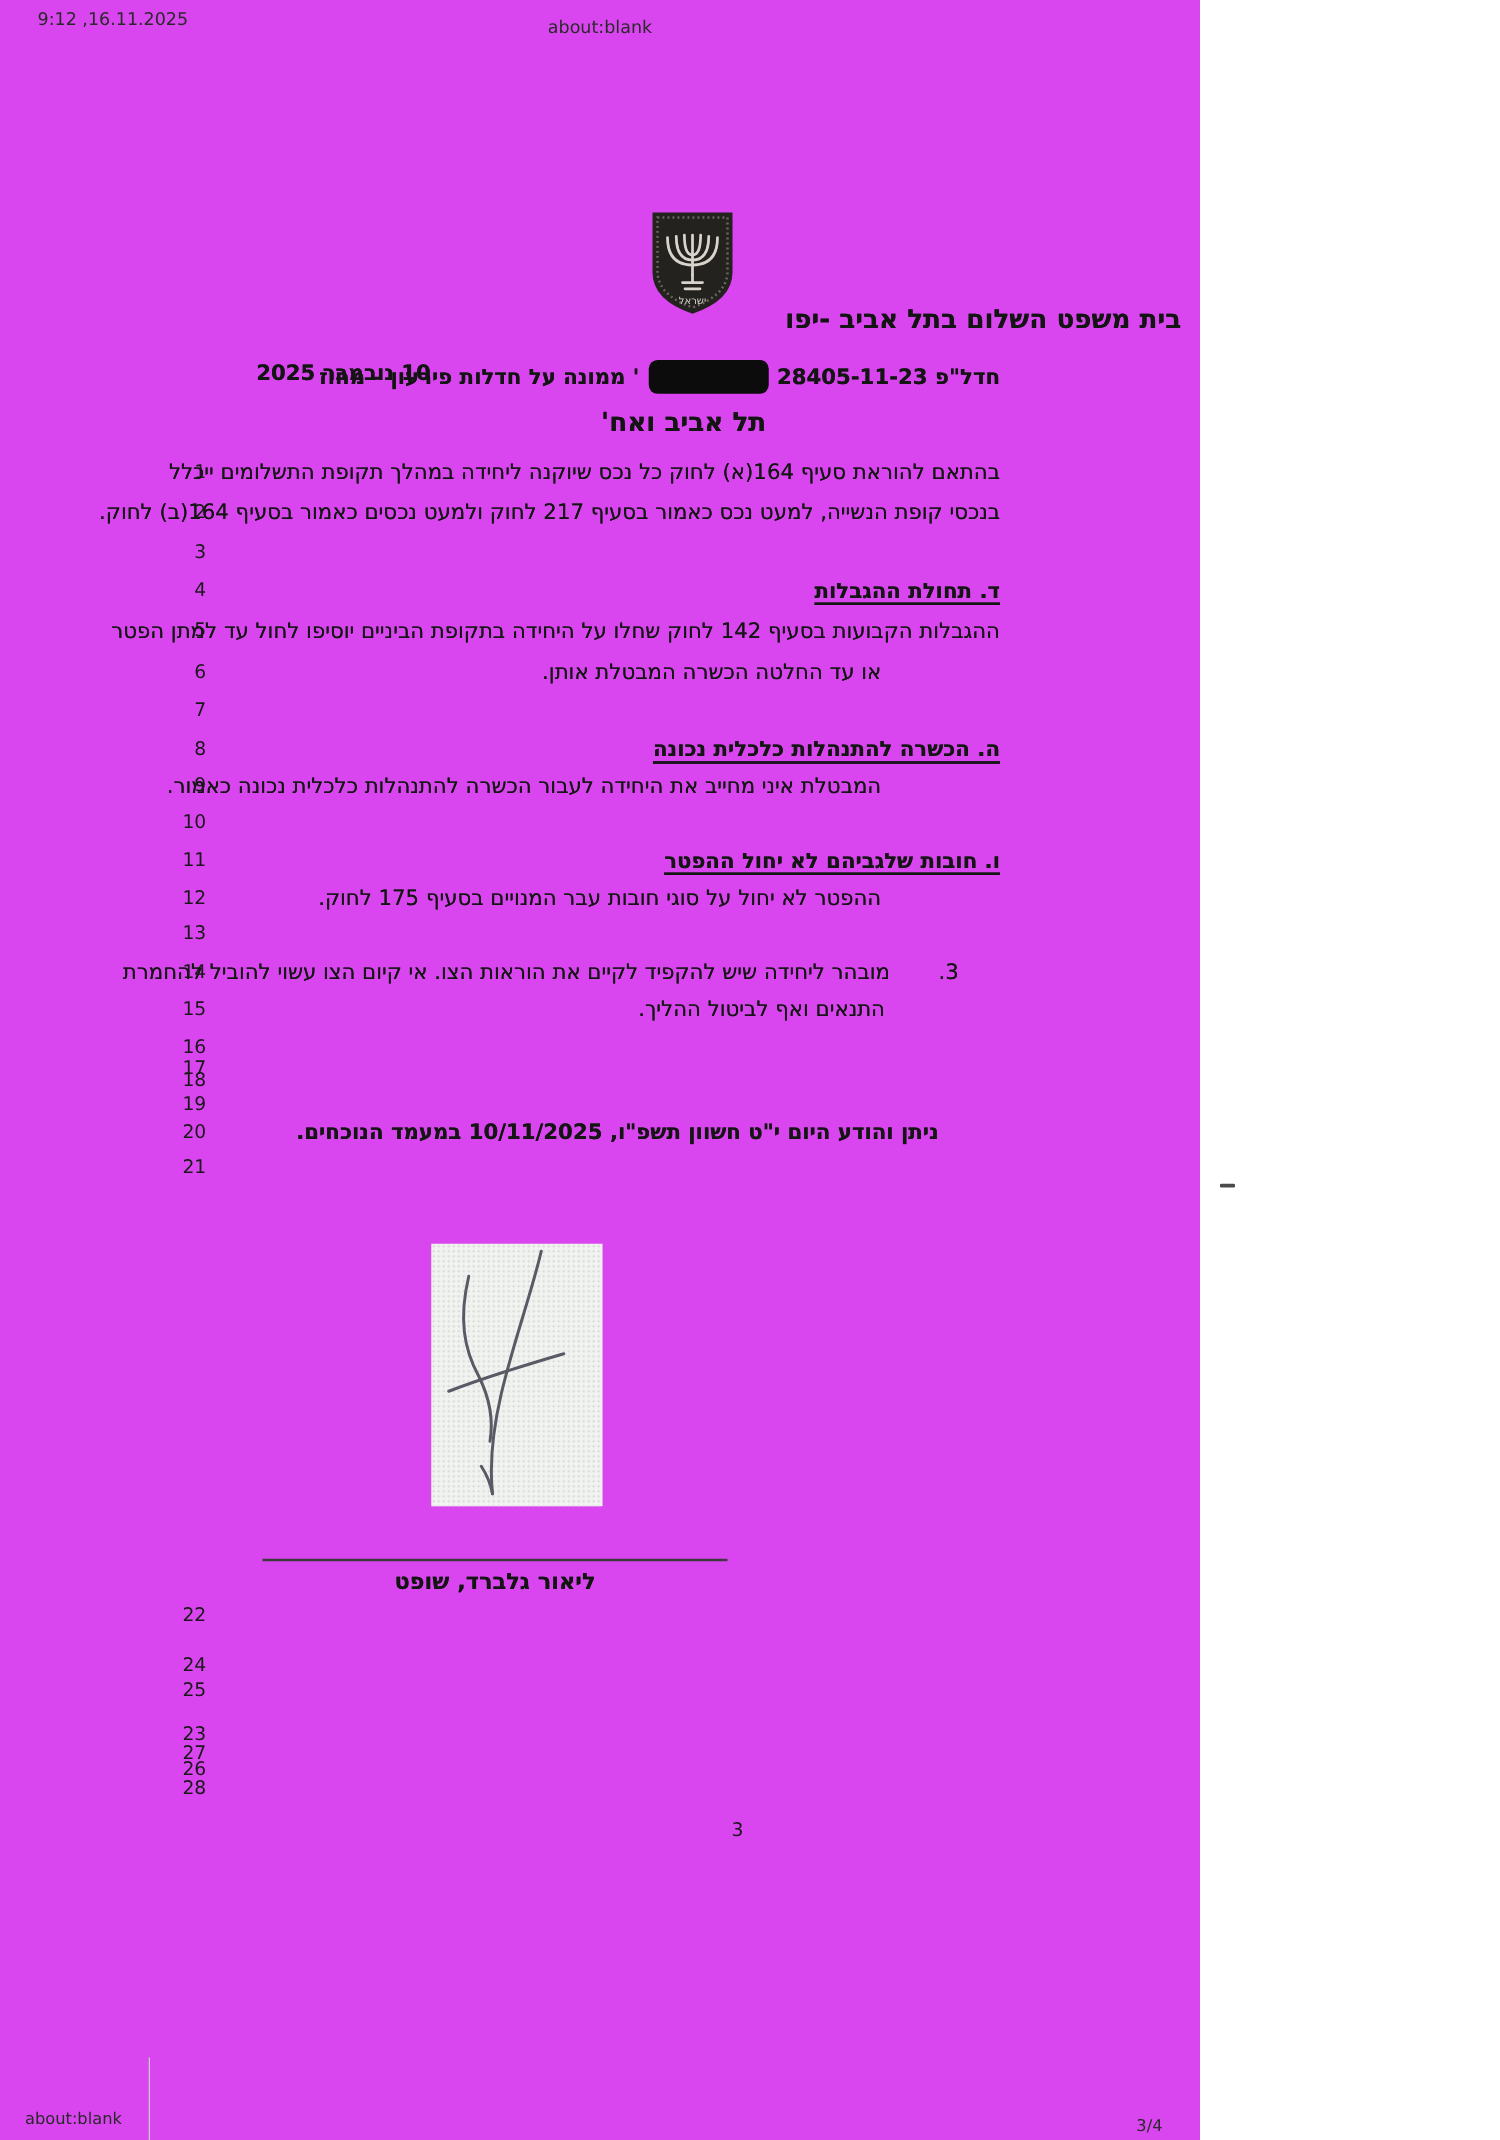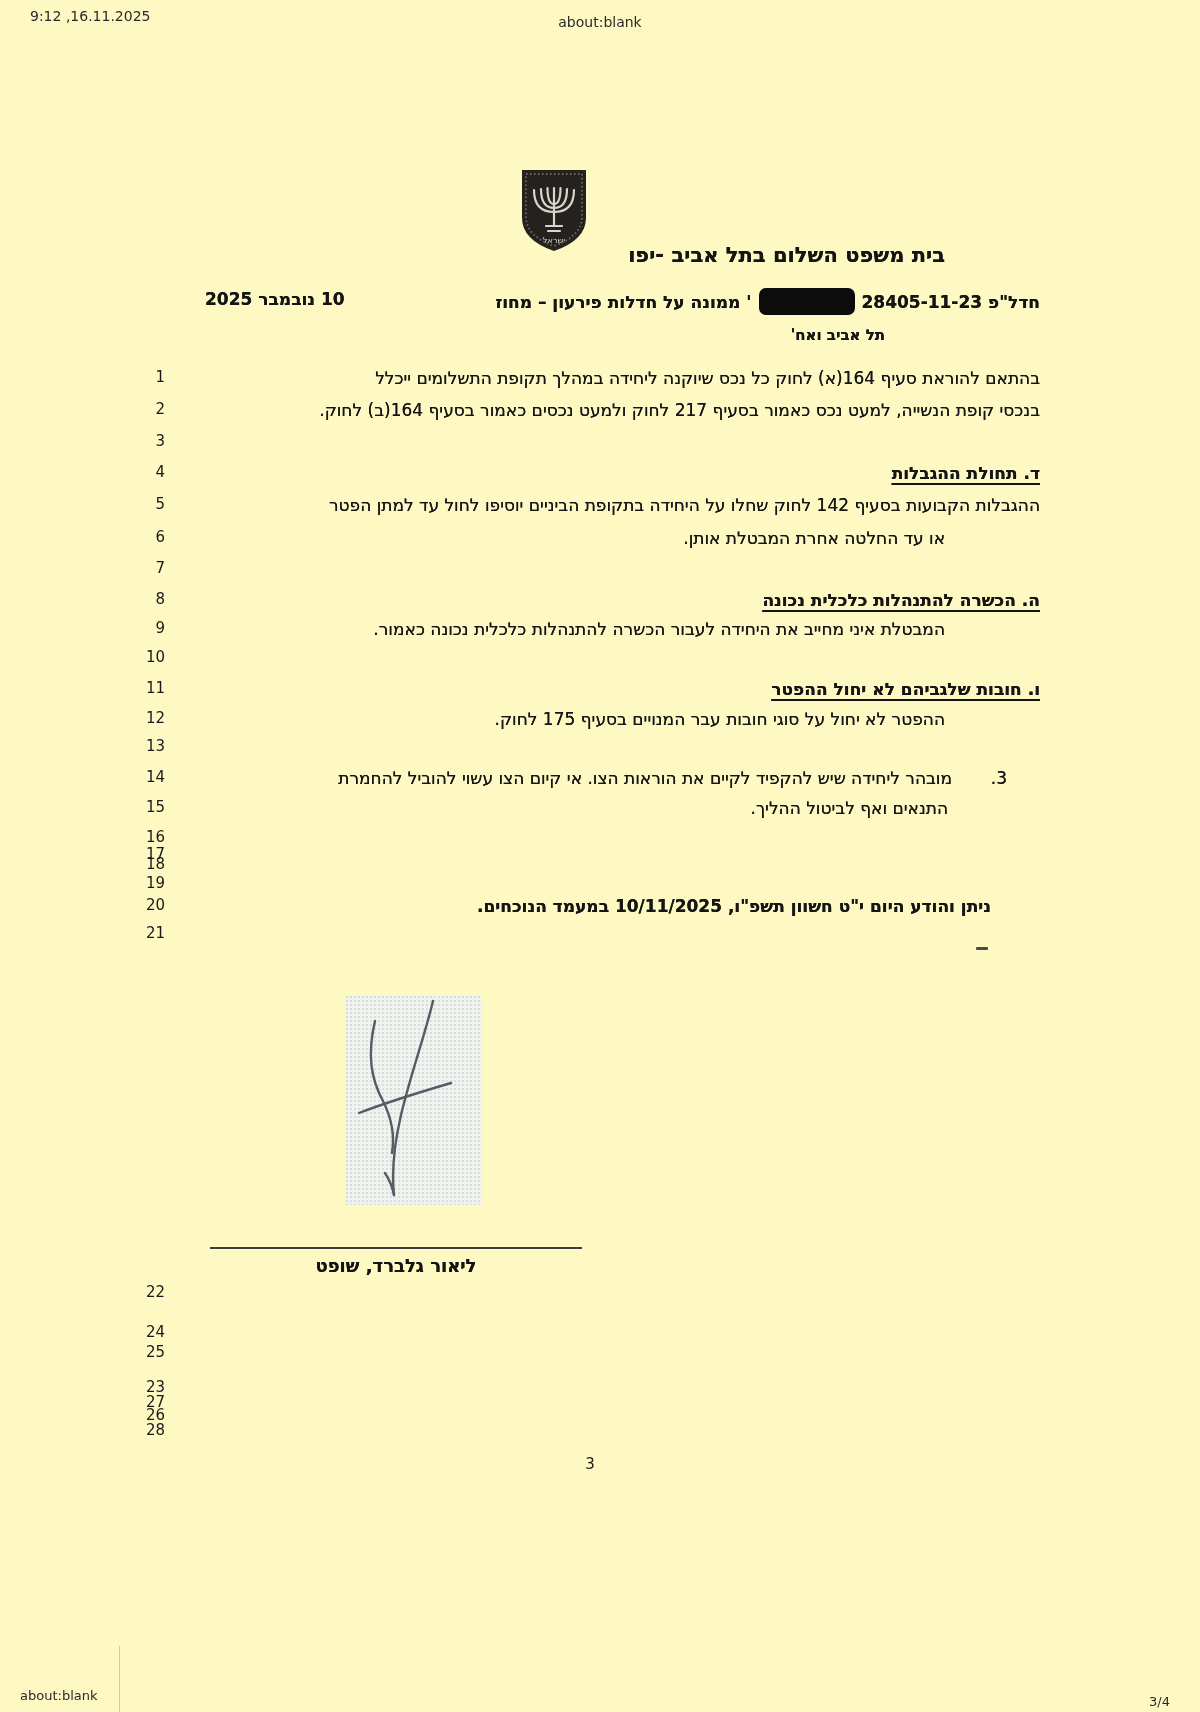--- a/index.html
+++ b/index.html
@@ -1,35 +1,35 @@
 <!DOCTYPE html>
 <html lang="he"><head>
 <meta charset="utf-8">
 <style>
   html,body{margin:0;padding:0;background:#ffffff;}
   body{width:1200px;height:1712px;overflow:hidden;
        font-family:"DejaVu Sans","Liberation Sans",sans-serif;color:#161616;}
-  .page{position:relative;width:1200px;height:1712px;background:#fef9c3;}
+  .page{position:relative;width:960px;height:1712px;background:#d946ef;}
 
   
   .hdr-left{position:absolute;top:8px;left:30px;font-size:14px;color:#2a2a2a;direction:ltr;}
   .hdr-center{position:absolute;top:14px;left:0;right:0;text-align:center;font-size:14px;color:#2a2a2a;}
   .ftr-left{position:absolute;top:1688px;left:20px;font-size:13px;color:#2a2a2a;}
   .ftr-right{position:absolute;top:1694px;right:30px;font-size:13px;color:#2a2a2a;}
 
   
   .emblem{position:absolute;top:168px;left:518px;}
   .court-title{position:absolute;top:243px;left:145px;width:800px;text-align:right;
                font-size:21px;font-weight:bold;direction:rtl;color:#141414;text-shadow:0 0 .5px #222;}
   .case-row{position:absolute;top:288px;right:160px;display:flex;direction:rtl;align-items:center;gap:7px;
             font-size:17px;font-weight:bold;color:#141414;text-shadow:0 0 .5px #222;white-space:nowrap;}
   .redact{display:inline-block;width:96px;height:27px;background:#0c0c0c;border-radius:7px;}
   .case-date{position:absolute;top:289px;left:205px;font-size:17px;font-weight:bold;direction:rtl;
              color:#141414;text-shadow:0 0 .5px #222;white-space:nowrap;}
-  .case-line2{position:absolute;top:326px;right:315px;font-size:15px;font-weight:bold;direction:rtl;
+  .case-line2{position:absolute;top:326px;right:347px;font-size:21px;font-weight:bold;direction:rtl;
               color:#141414;text-shadow:0 0 .5px #222;white-space:nowrap;}
 
   
   .line-row{position:absolute;left:0;right:0;height:30px;}
   .line-no{position:absolute;top:0;left:143px;width:22px;text-align:right;font-size:15px;color:#191919;}
   .line-text{position:absolute;top:0;font-size:17px;color:#151515;white-space:nowrap;text-shadow:0 0 .5px #222;}
   .body{right:160px;}
   .indent{right:255px;}
   .indent2{right:252px;}
   .heading{right:160px;font-weight:bold;text-decoration:underline;
@@ -102,21 +102,21 @@
       <div class="line-row" style="top: 463px;">
         <span class="line-no">4</span>
         <span class="line-text heading" dir="rtl">ד. תחולת ההגבלות</span>
       </div>
       <div class="line-row" style="top: 495px;">
         <span class="line-no">5</span>
         <span class="line-text body" dir="rtl">ההגבלות הקבועות בסעיף 142 לחוק שחלו על היחידה בתקופת הביניים יוסיפו לחול עד למתן הפטר</span>
       </div>
       <div class="line-row" style="top: 528px;">
         <span class="line-no">6</span>
-        <span class="line-text indent" dir="rtl">או עד החלטה אחרת המבטלת אותן.</span>
+        <span class="line-text indent" dir="rtl">או עד החלטה הכשרה המבטלת אותן.</span>
       </div>
       <div class="line-row" style="top: 559px;">
         <span class="line-no">7</span>
       </div>
       <div class="line-row" style="top: 590px;">
         <span class="line-no">8</span>
         <span class="line-text heading" dir="rtl">ה. הכשרה להתנהלות כלכלית נכונה</span>
       </div>
       <div class="line-row" style="top: 619px;">
         <span class="line-no">9</span>

